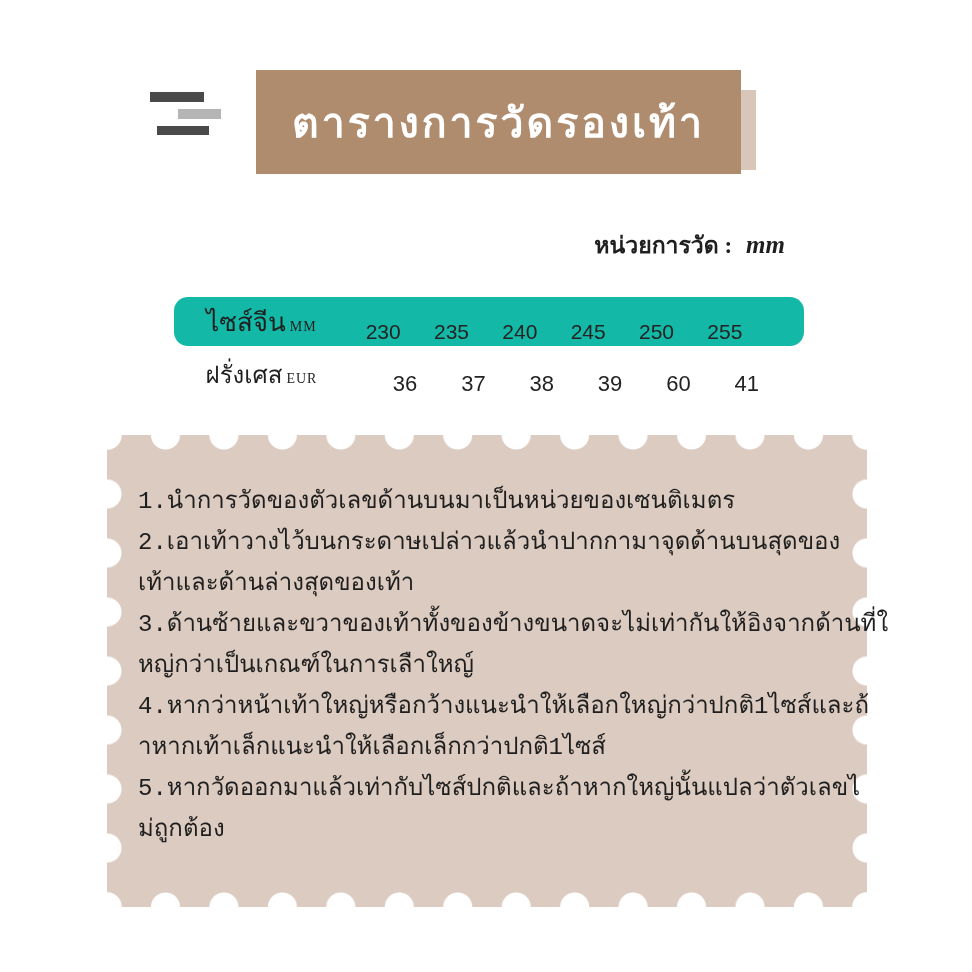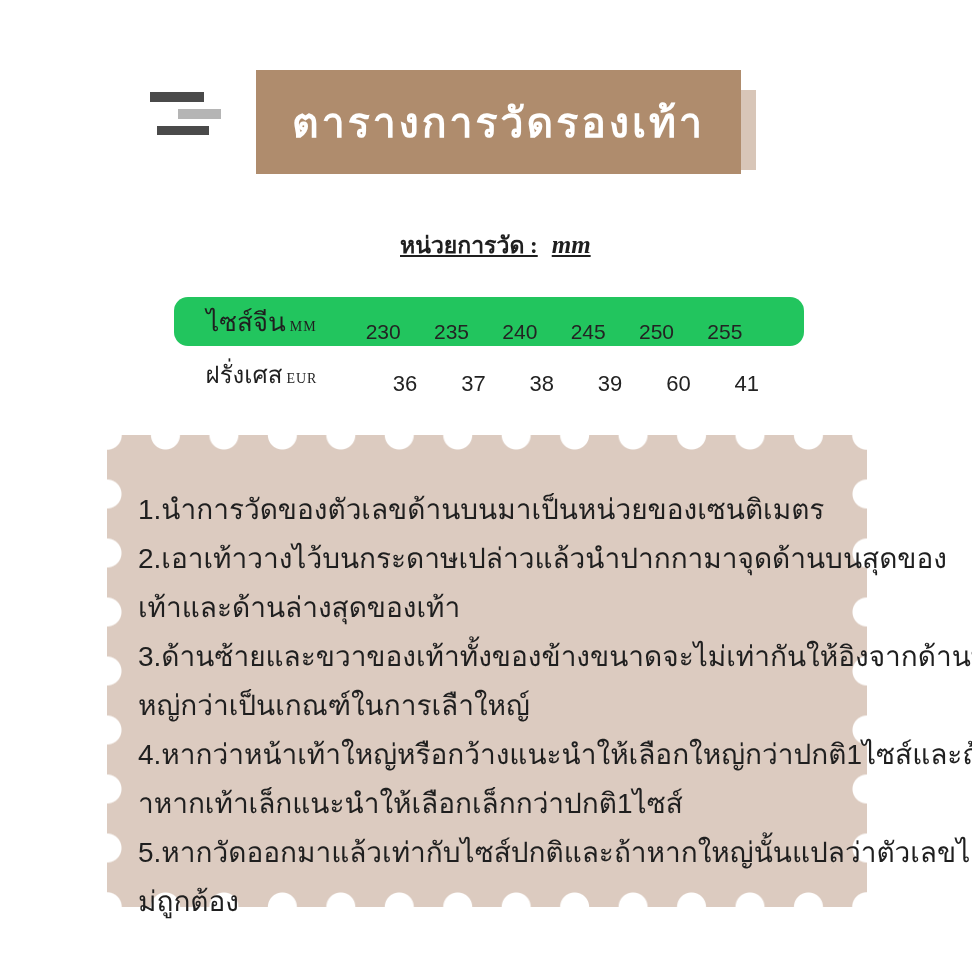--- a/index.html
+++ b/index.html
@@ -33,42 +33,41 @@
     color:#ffffff;
     font-size:41px;
     font-weight:bold;
     letter-spacing:3px;
     white-space:nowrap;
   }
 
   
   .unit-note{
     position:absolute;left:400px;top:227px;width:385px;
-    text-align:left;
+    text-align:right;
     font-size:23px;
     font-weight:bold;
     font-family:"Liberation Serif", serif;
     white-space:nowrap;
-    text-decoration:underline;
   }
   .unit-note .unit-value{
     font-style:italic;
     font-size:25px;
     margin-left:14px;
     font-family:"Liberation Serif", serif;
   }
 
   
   .size-row{
     position:absolute;left:174px;width:630px;
     display:flex;align-items:center;
   }
   .size-row.header{
     top:297px;height:49px;
-    background:#22c55e;
+    background:#14b8a6;
     border-radius:14px;
   }
   .size-row.eur{
     top:351px;height:46px;
     background:transparent;
   }
   .row-label{
     width:175px;
     text-align:center;
     font-family:"Liberation Serif", serif;
@@ -106,26 +105,25 @@
     background-position:
       -29.23px -17px,
       -29.23px calc(100% + 17px),
       -17px -29.5px,
       calc(100% + 17px) -29.5px;
     background-repeat:repeat-x, repeat-x, repeat-y, repeat-y;
     box-sizing:border-box;
     padding:46px 36px 0 31px;
   }
   .instruction-line{
-    font-family:Liberation Sans, sans-serif;
-    font-size:28px;
+    font-family:Liberation Mono, monospace;
+    font-size:24px;
     line-height:41px;
     color:#1f1f1f;
     white-space:nowrap;
-    margin-top:8px;
   }
 </style>
 </head>
 <body>
 
 <div class="canvas">
 
   <div class="deco-bar b1"></div>
   <div class="deco-bar b2"></div>
   <div class="deco-bar b3"></div>

